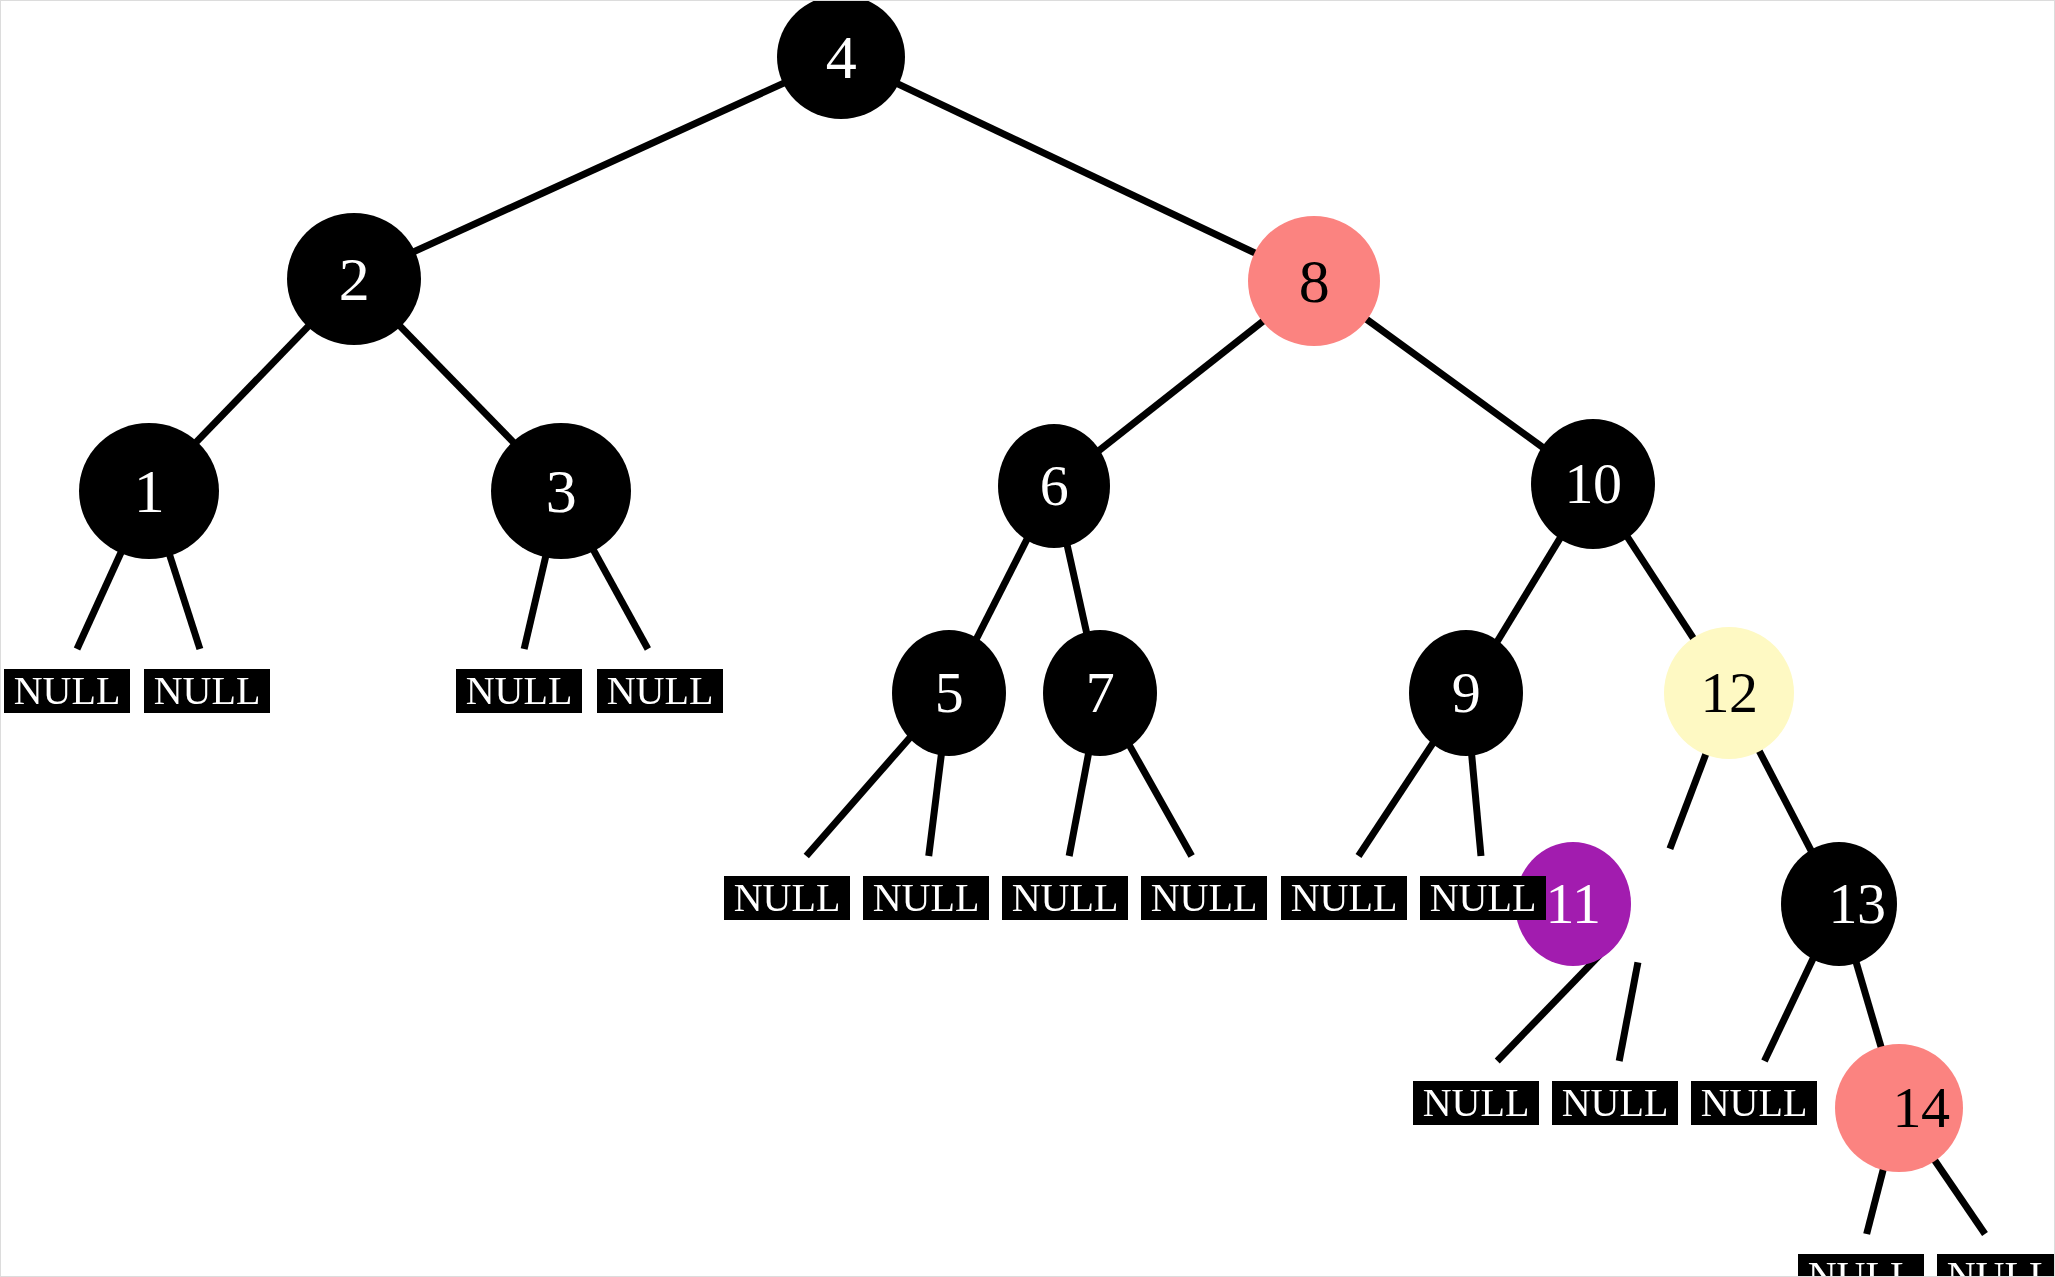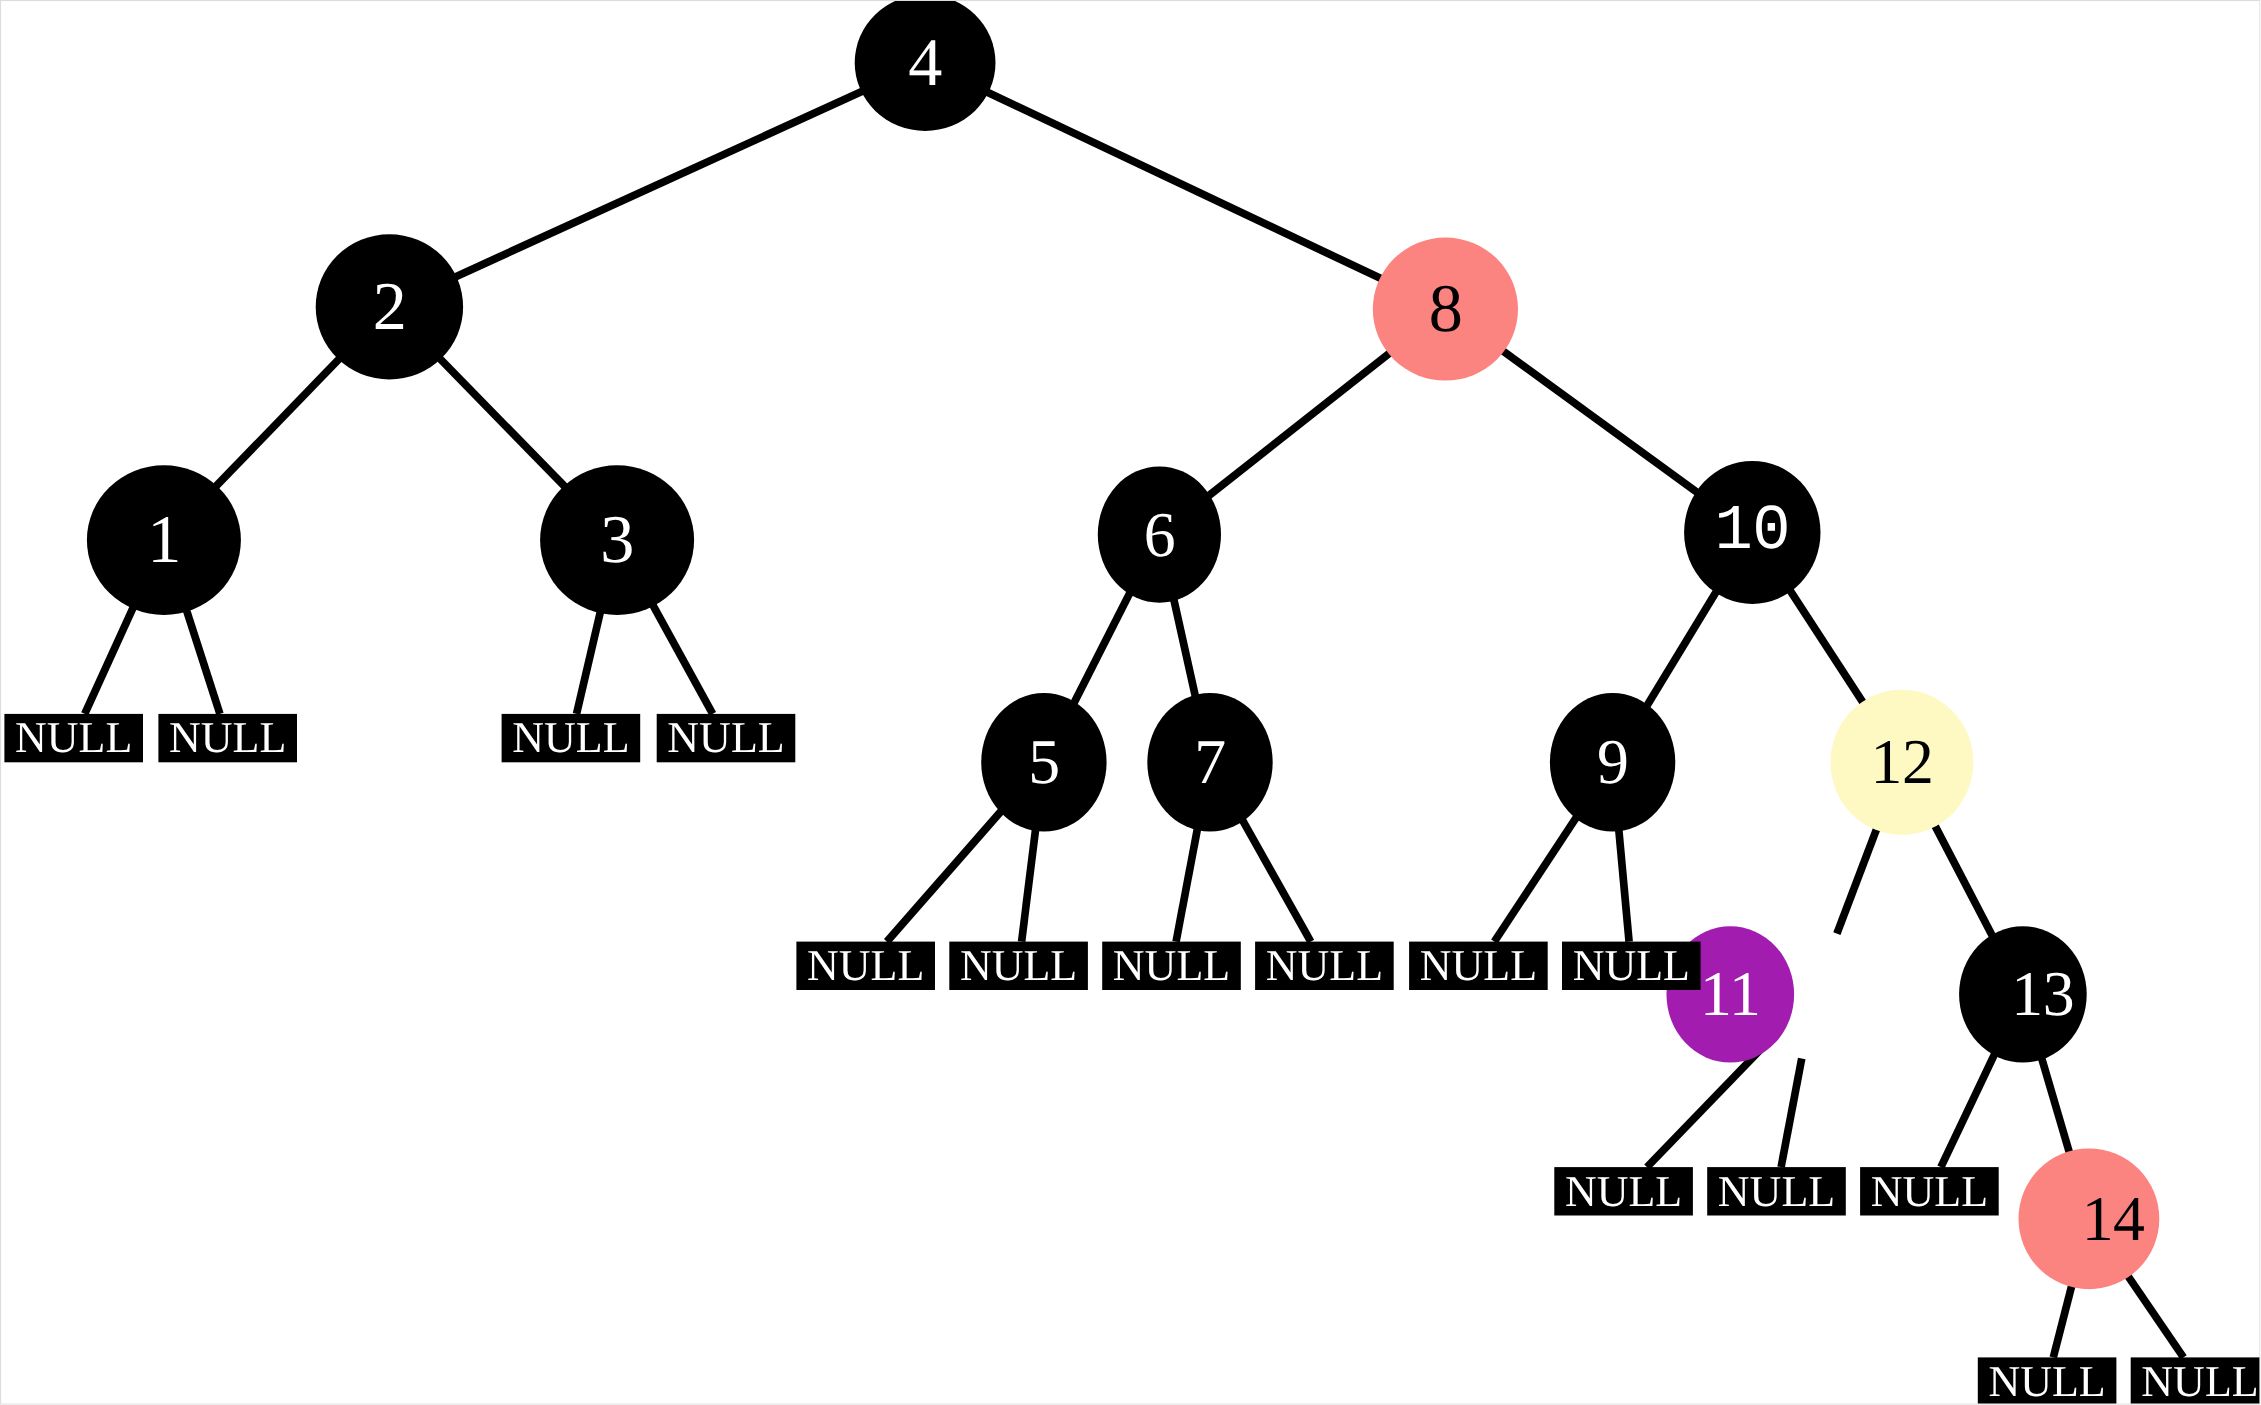--- a/index.html
+++ b/index.html
@@ -52,20 +52,21 @@
   }
   .nullbox {
     position: absolute;
     background: #000000;
     color: #ffffff;
     display: flex;
     align-items: center;
     justify-content: center;
     box-sizing: border-box;
     user-select: none;
+    margin-top: 20px;
   }
   .nullbox-label {
     font-family: "Liberation Serif", "DejaVu Serif", serif;
     font-size: 40px;
     line-height: 1;
     letter-spacing: 0px;
     white-space: nowrap;
   }
 </style>
 </head>
@@ -115,21 +116,21 @@
       <div class="node black" style="left: 78px; top: 422px; width: 140px; height: 136px; background: rgb(0, 0, 0); color: rgb(255, 255, 255);">
         <span class="node-label" style="font-size: 62px;">1</span>
       </div>
       <div class="node black" style="left: 490px; top: 422px; width: 140px; height: 136px; background: rgb(0, 0, 0); color: rgb(255, 255, 255);">
         <span class="node-label" style="font-size: 62px;">3</span>
       </div>
       <div class="node black" style="left: 997px; top: 423px; width: 112px; height: 124px; background: rgb(0, 0, 0); color: rgb(255, 255, 255);">
         <span class="node-label" style="font-size: 58px;">6</span>
       </div>
       <div class="node black" style="left: 1530px; top: 418px; width: 124px; height: 130px; background: rgb(0, 0, 0); color: rgb(255, 255, 255);">
-        <span class="node-label" style="font-size: 58px; font-family: Liberation Mono, monospace;">10</span>
+        <span class="node-label" style="font-size: 58px;">10</span>
       </div>
       <div class="node black" style="left: 891px; top: 629px; width: 114px; height: 126px; background: rgb(0, 0, 0); color: rgb(255, 255, 255);">
         <span class="node-label" style="font-size: 58px;">5</span>
       </div>
       <div class="node black" style="left: 1042px; top: 629px; width: 114px; height: 126px; background: rgb(0, 0, 0); color: rgb(255, 255, 255);">
         <span class="node-label" style="font-size: 58px;">7</span>
       </div>
       <div class="node black" style="left: 1408px; top: 629px; width: 114px; height: 126px; background: rgb(0, 0, 0); color: rgb(255, 255, 255);">
         <span class="node-label" style="font-size: 58px;">9</span>
       </div>

